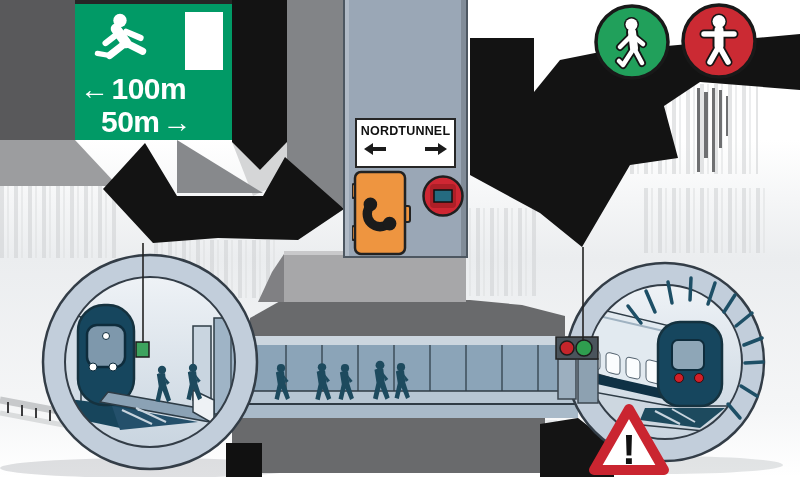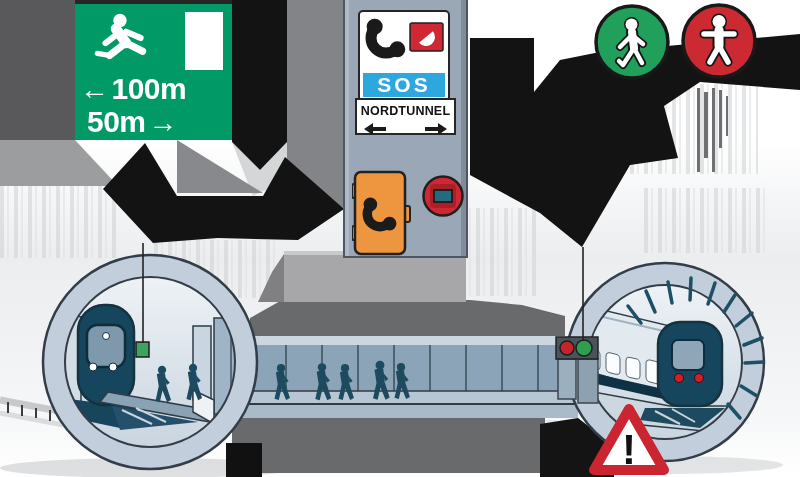--- a/index.html
+++ b/index.html
@@ -9,31 +9,31 @@
   
   .exit-sign{position:absolute;left:75px;top:0;width:157px;height:140px;background:#019a66;
              border-top:4px solid #262626;box-sizing:border-box;}
   .exit-icons{position:absolute;left:10px;top:6px;width:138px;height:62px;display:flex;
               justify-content:space-between;align-items:flex-start;}
   .exit-door{width:38px;height:58px;background:#fff;margin-top:2px;}
   .exit-line{position:absolute;color:#fff;font-weight:bold;font-size:30px;line-height:30px;
              letter-spacing:-0.5px;display:flex;align-items:center;gap:3px;white-space:nowrap;}
   .exit-line .arr{font-size:29px;font-weight:bold;}
   .line1{left:5px;top:70px;}
-  .line2{left:12px;top:103px;}
+  .line2{left:26px;top:103px;}
   
   .column{position:absolute;left:343px;top:0;width:125px;height:258px;background:#9aa7b6;
           border:2px solid #4d5761;border-top:none;box-sizing:border-box;
           box-shadow:inset 4px 0 0 rgba(255,255,255,.22), inset -5px 0 0 rgba(0,0,0,.16);}
   .sos-sign{position:absolute;left:13px;top:10px;width:92px;height:92px;background:#fff;
             border:2px solid #262626;border-radius:5px;box-sizing:border-box;}
   .sos-band{position:absolute;left:3px;right:3px;bottom:3px;height:24px;background:#2ea7de;
             color:#fff;font-weight:bold;font-size:21px;letter-spacing:3px;text-align:center;
             line-height:24px;}
-  .nord-sign{position:absolute;left:10px;top:98px;width:101px;height:37px;background:#fff;
+  .nord-sign{position:absolute;left:10px;top:118px;width:101px;height:50px;background:#fff;
              border:2px solid #262626;box-sizing:border-box;}
   .nord-label{position:absolute;left:0;right:0;top:4px;text-align:center;color:#111;
               font-weight:bold;font-size:12.5px;letter-spacing:0.2px;}
   .nord-arrows{position:absolute;left:7px;right:7px;top:23px;display:flex;justify-content:space-between;}
   
   .picto{position:absolute;width:78px;height:78px;}
   .picto-walk{left:593px;top:3px;}
   .picto-stop{left:680px;top:2px;}
 </style>
 </head>
@@ -252,34 +252,20 @@
     <span class="arr">←</span>
     <span>100m</span>
   </div>
   <div class="exit-line line2">
     <span>50m</span>
     <span class="arr">→</span>
   </div>
 </div>
 
 <div class="column">
-  <div class="sos-sign">
-    <svg width="88" height="62" viewBox="0 0 88 62" style="position:absolute;left:0;top:0">
-      <g transform="translate(26,26) rotate(45)">
-        <path d="M-15,0 a15,15 0 0 0 30,0" fill="none" stroke="#1a1a1a" stroke-width="11" stroke-linecap="round"></path>
-        <circle cx="-16" cy="0" r="8" fill="#1a1a1a"></circle>
-            <circle cx="16" cy="0" r="8" fill="#1a1a1a"></circle>
-      </g>
-      <rect x="50" y="11" width="33" height="28" rx="2" fill="#cf2733" stroke="#222" stroke-width="1.5"></rect>
-      <g transform="translate(66,25) rotate(-40)">
-        <path d="M-9,0 h18 a9,9 0 0 1 -18,0 z" fill="#fff"></path>
-      </g>
-    </svg>
-    <div class="sos-band">SOS</div>
-  </div>
   <div class="nord-sign">
     <div class="nord-label">NORDTUNNEL</div>
     <div class="nord-arrows">
       <svg width="22" height="12" viewBox="0 0 22 12">
         <polygon points="0,6 9,0 9,4 22,4 22,8 9,8 9,12" fill="#1b1b1b"></polygon>
       </svg>
       <svg width="22" height="12" viewBox="0 0 22 12">
         <polygon points="22,6 13,0 13,4 0,4 0,8 13,8 13,12" fill="#1b1b1b"></polygon>
       </svg>
     </div>

